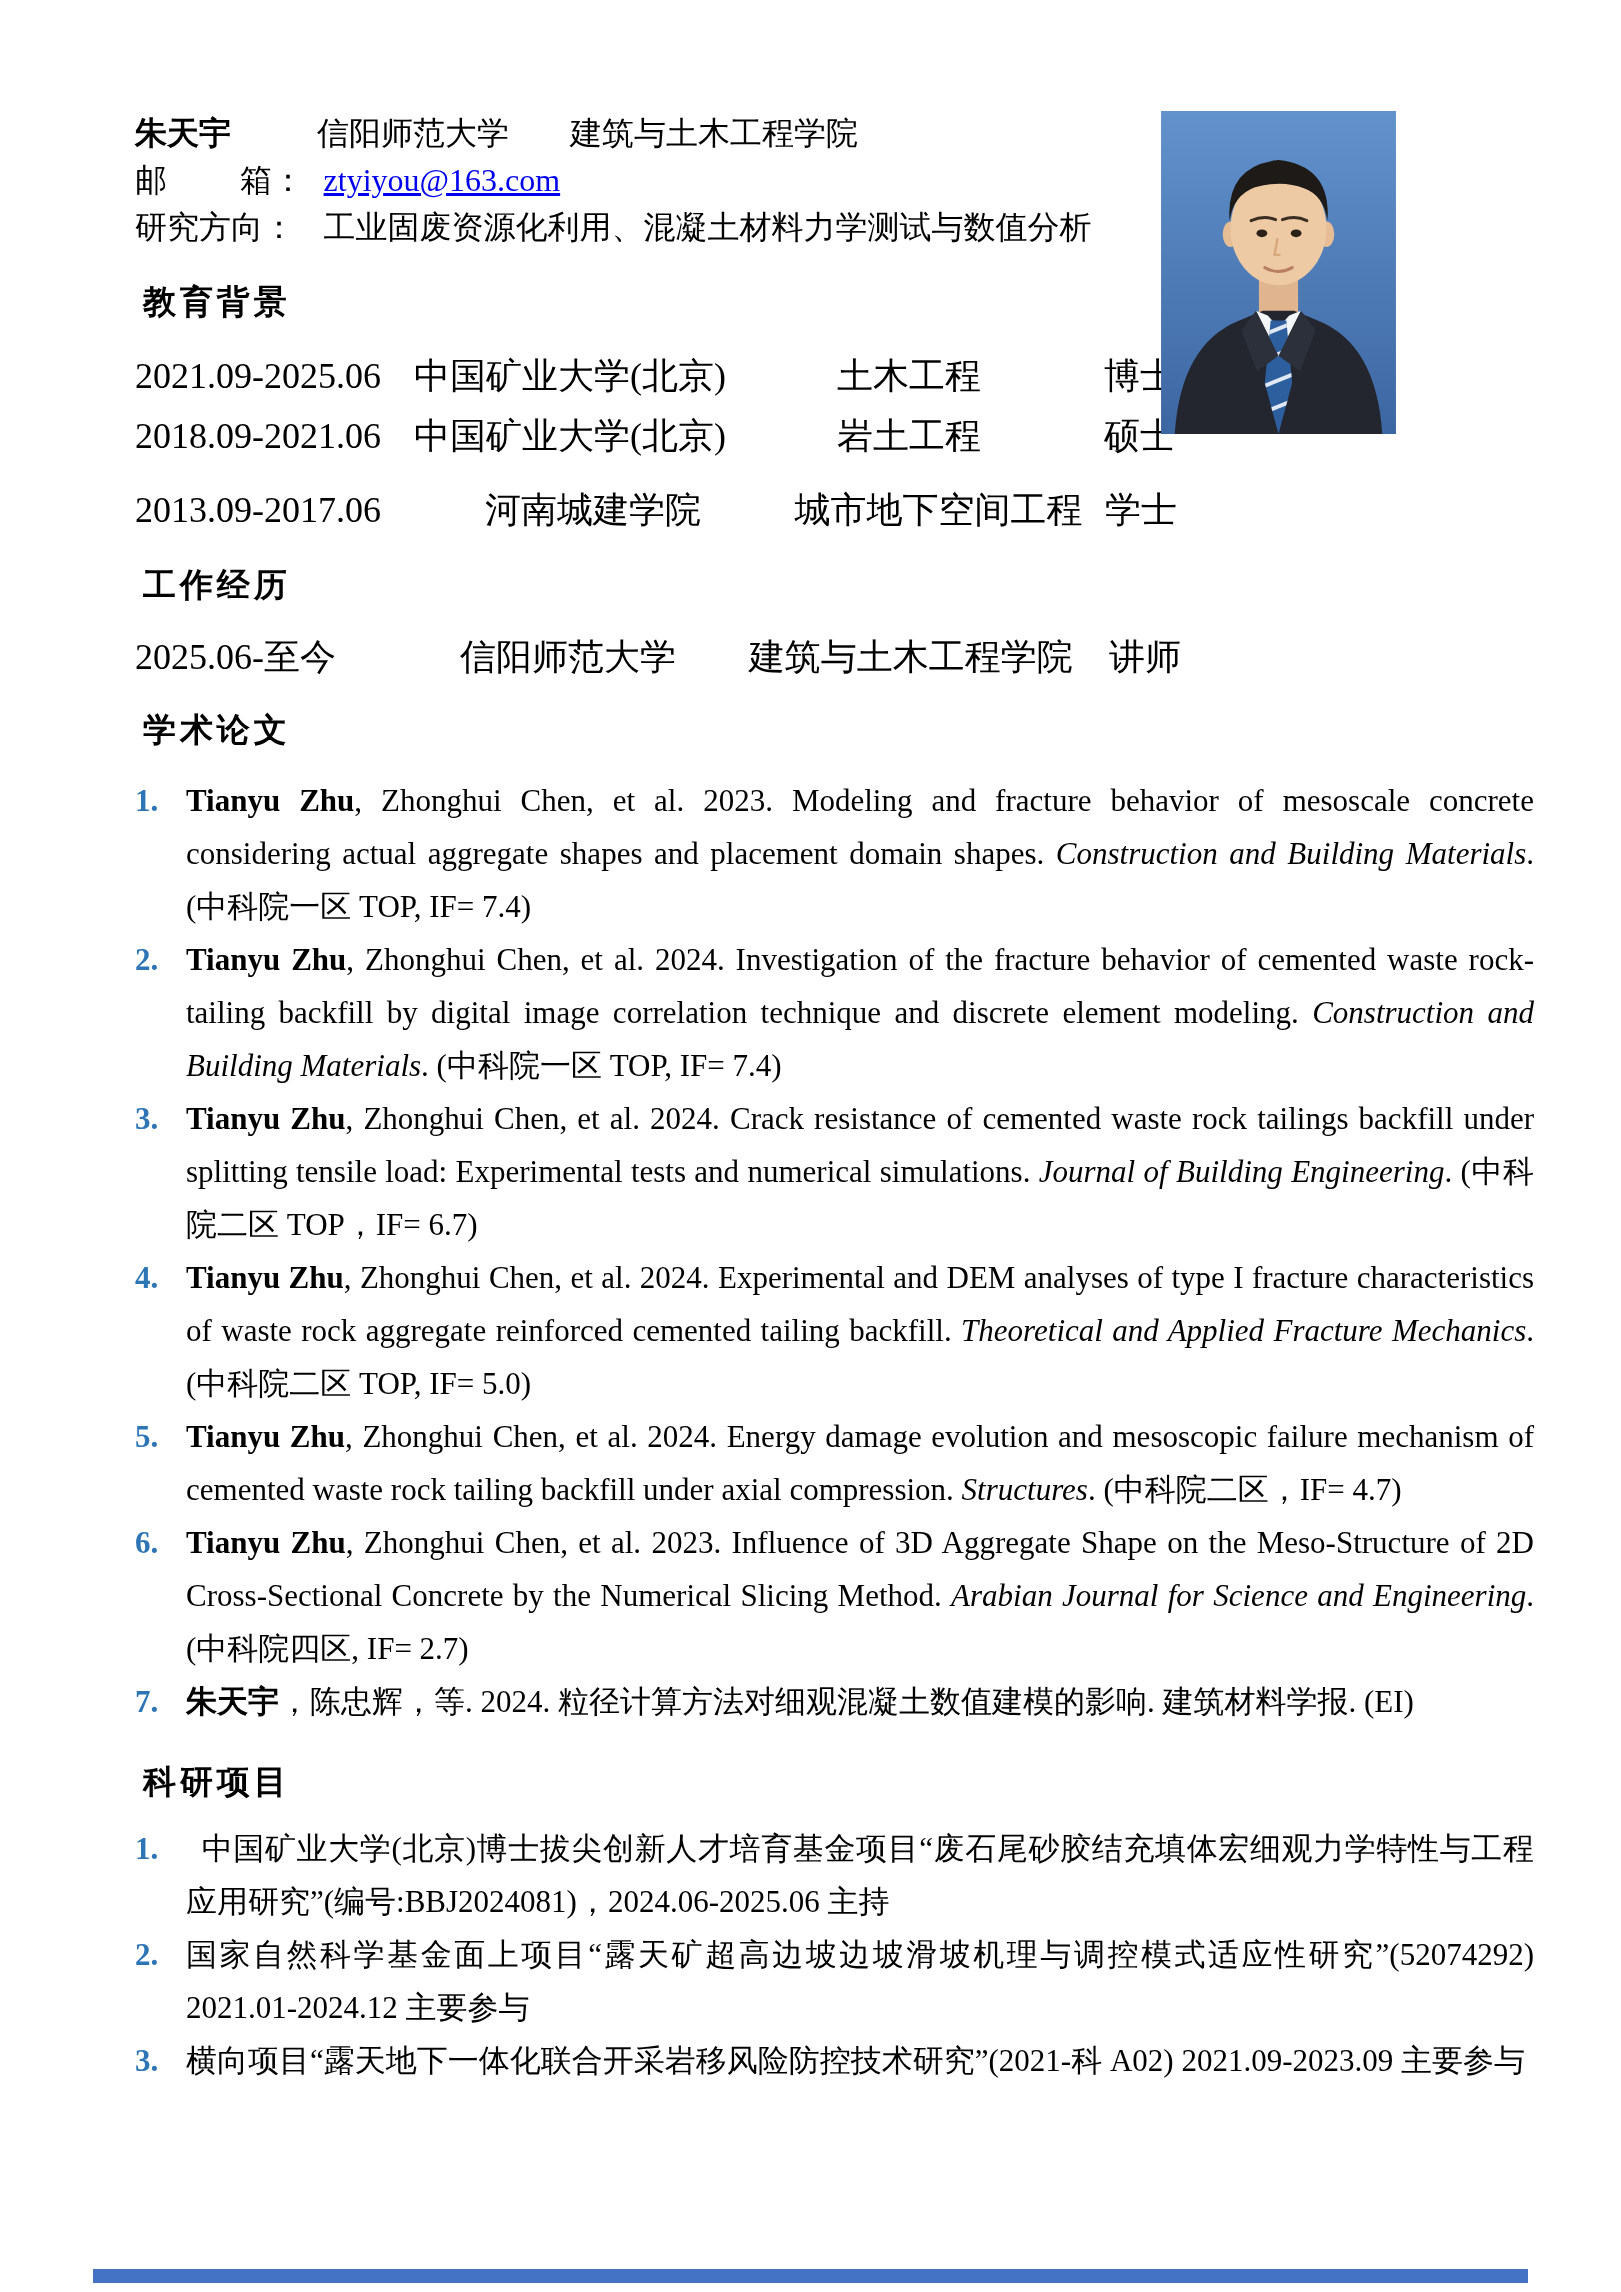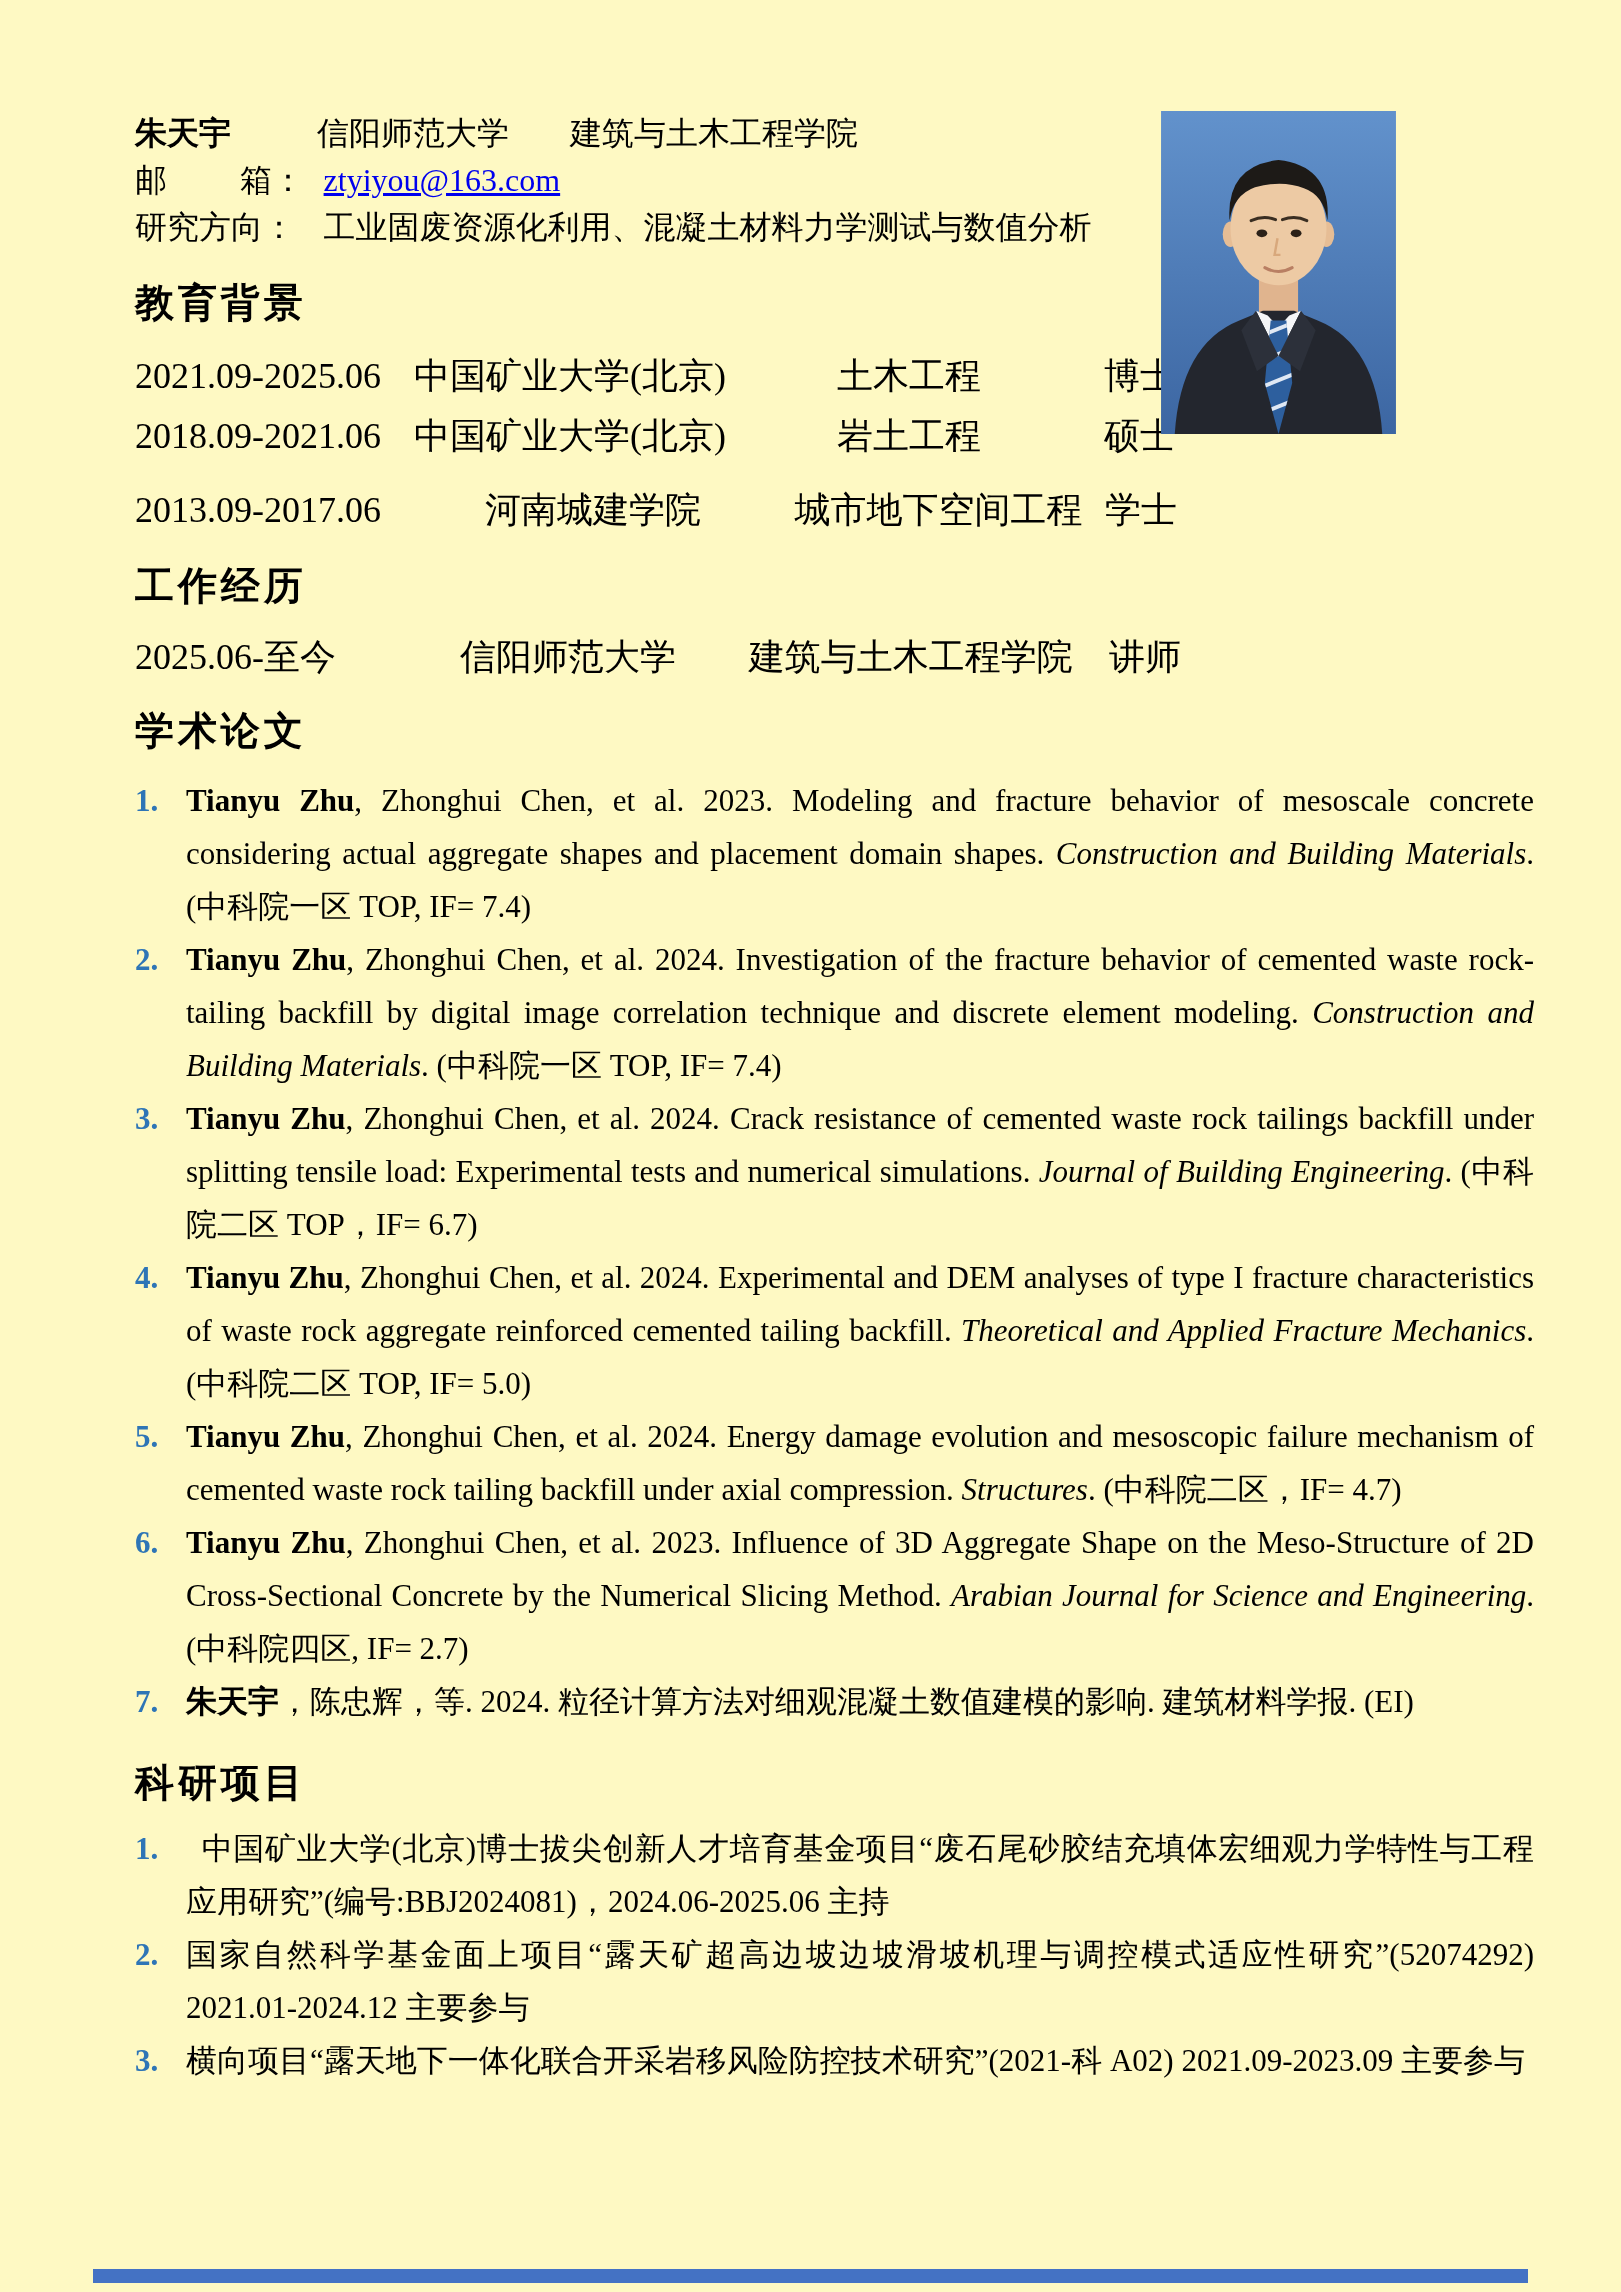--- a/index.html
+++ b/index.html
@@ -1,35 +1,35 @@
 <!DOCTYPE html>
 <html><head>
 <meta charset="utf-8">
 <style>
   html,body{margin:0;padding:0;background:#888;}
   .page{
     position:relative;
     width:1621px;height:2293px;
-    background:#fef9c3;
+    background:#ffffff;
     box-sizing:border-box;
     padding:110px 87px 0 135px;
     font-family:"Liberation Serif","DejaVu Serif",serif;
     color:#000;
     overflow:hidden;
     margin:0 auto;
   }
   
   .hline{font-size:32px;line-height:47px;white-space:nowrap;}
   .name{font-weight:700;margin-right:86px;}
   .uni{margin-right:61px;}
   .email-label{display:inline-flex;width:169px;justify-content:space-between;margin-right:19.6px;}
   .research-label{display:inline-block;width:169px;margin-right:19.6px;}
   .email-link{color:#0000EE;text-decoration:underline;cursor:pointer;}
   
-  .section-title{font-size:39px;line-height:55px;font-weight:700;margin:0;letter-spacing:3.9px;}
+  .section-title{font-size:33px;line-height:55px;font-weight:700;margin:8px;letter-spacing:3.9px;}
   .mt-edu{margin-top:23.5px;}
   .mt-work{margin-top:27.4px;}
   .mt-papers{margin-top:25.5px;}
   .mt-projects{margin-top:27.4px;}
   
   .edu-row{display:flex;font-size:36px;line-height:39px;white-space:nowrap;}
   .r1{margin-top:27.4px;}
   .r2{margin-top:21.6px;}
   .r3{margin-top:35px;}
   .rw{margin-top:25.5px;}

